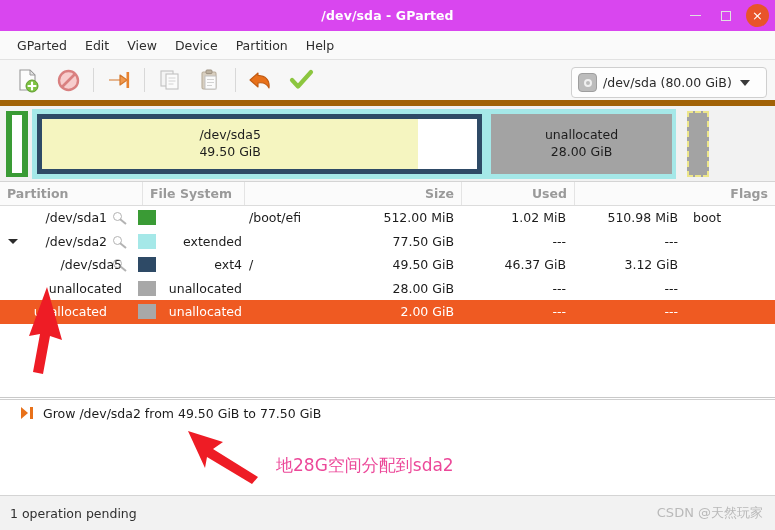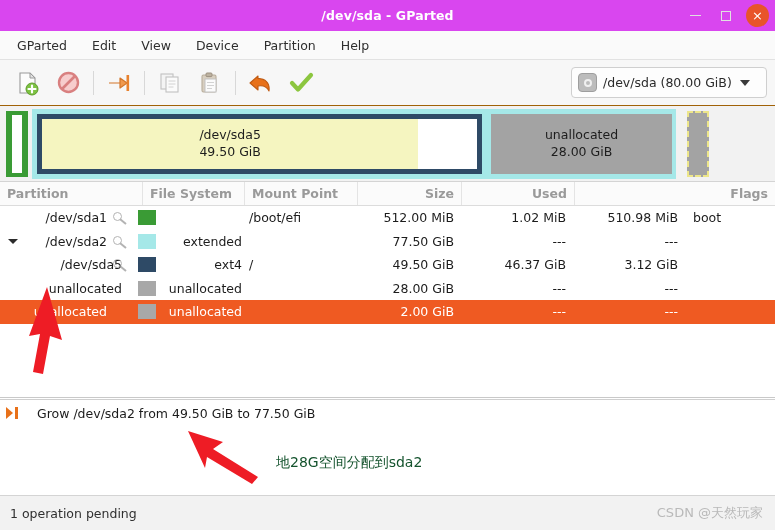--- a/index.html
+++ b/index.html
@@ -31,30 +31,30 @@
   .win-close {
     width: 23px; height: 23px; border-radius: 50%; background: #e8542a;
     color: #fff; font-size: 13px; line-height: 1; font-weight: 500;
     display: flex; align-items: center; justify-content: center;
   }
 
   
   .menubar {
     position: absolute; top: 31px; left: 0; width: 775px; height: 29px;
     background: #fafafa; border-bottom: 1px solid #e2e2e2;
-    display: flex; align-items: center; padding-left: 8px; gap: 7px;
+    display: flex; align-items: center; padding-left: 8px; gap: 0px;
   }
   .menu-item {
     font-size: 12.5px; color: #2e2e2e; padding: 4px 9px; white-space: nowrap;
   }
 
   
   .toolbar {
     position: absolute; top: 60px; left: 0; width: 775px; height: 46px;
-    background: #f7f7f7; border-bottom: 1px solid #a16207;
+    background: #f7f7f7; border-bottom: 6px solid #a16207;
     display: flex; align-items: center; padding-left: 8px;
   }
   .tb-btn {
     width: 40px; height: 40px; display: flex; align-items: center; justify-content: center;
   }
   .tb-sep { width: 1px; height: 24px; background: #d8d8d8; margin: 0 5px; }
 
   .device-select {
     position: absolute; right: 8px; top: 7px;
     height: 31px; min-width: 196px;
@@ -163,21 +163,21 @@
     position: absolute; left: 8px; top: 9px;
     width: 0; height: 0; border-left: 5px solid transparent;
     border-right: 5px solid transparent; border-top: 5.5px solid #2b2b2b;
   }
 
   
   .ops-pane {
     position: absolute; top: 399px; left: 0; width: 775px; height: 96px;
     background: #ffffff; border-top: 1px solid #cfcfcf;
   }
-  .op-row { display: flex; align-items: center; gap: 16px; padding: 6px 0 0 6px; }
+  .op-row { display: flex; align-items: center; gap: 7px; padding: 6px 0 0 21px; }
   .grow-icon { width: 15px; height: 15px; position: relative; }
   .grow-icon .gchev {
     position:absolute; left: 0; top: 1px; width: 0; height: 0;
     border-top: 6px solid transparent; border-bottom: 6px solid transparent;
     border-left: 7px solid #e8711a;
   }
   .grow-icon .gbar {
     position: absolute; left: 9px; top: 1px; width: 3px; height: 12px; background: #e8711a;
   }
   .op-text { font-size: 12.5px; color: #1c1c1c; }
@@ -188,21 +188,21 @@
     background: #f2f2f2; border-top: 1px solid #d4d4d4;
     display: flex; align-items: center; justify-content: space-between;
     padding: 0 12px 0 10px;
   }
   .status-text { font-size: 12.5px; color: #303030; }
   .watermark { font-size: 13px; color: #b9b9b9; margin-left: 14px; }
 
   
   .annot-text {
     position: absolute; left: 276px; top: 454px;
-    font-size: 14px; color: #14532d; white-space: nowrap;
+    font-size: 17px; color: #ec4899; white-space: nowrap;
   }
   .annot-svg { position: absolute; left: 0; top: 0; width: 775px; height: 530px; pointer-events: none; }
 </style>
 </head>
 <body>
 
 <div id="app">
 
   <div class="titlebar">
     <span class="titlebar-text">/dev/sda - GParted</span>
@@ -308,21 +308,20 @@
     </div>
     <div class="unalloc-small">
         <div class="inner"></div>
       </div>
   </div>
 
   <div class="table-wrap">
     <div class="thead">
       <div class="th" style="left:0;width:143px;">Partition</div>
       <div class="th" style="left:143px;width:102px;">File System</div>
-      <div class="th" style="left:245px;width:113px;">Mount Point</div>
       <div class="th ralign" style="left:462px;width:113px;">Used</div>
       <div class="th ralign" style="left:358px;width:104px;">Size</div>
       <div class="th ralign" style="left:687px;width:88px;border-right:none;">Flags</div>
     </div>
     <div id="tbody">
         <div class="row">
           <div class="cell c-part">/dev/sda1</div>
           <div class="cell c-key">
             <span class="keyicon">
               <i class="kh"></i>

